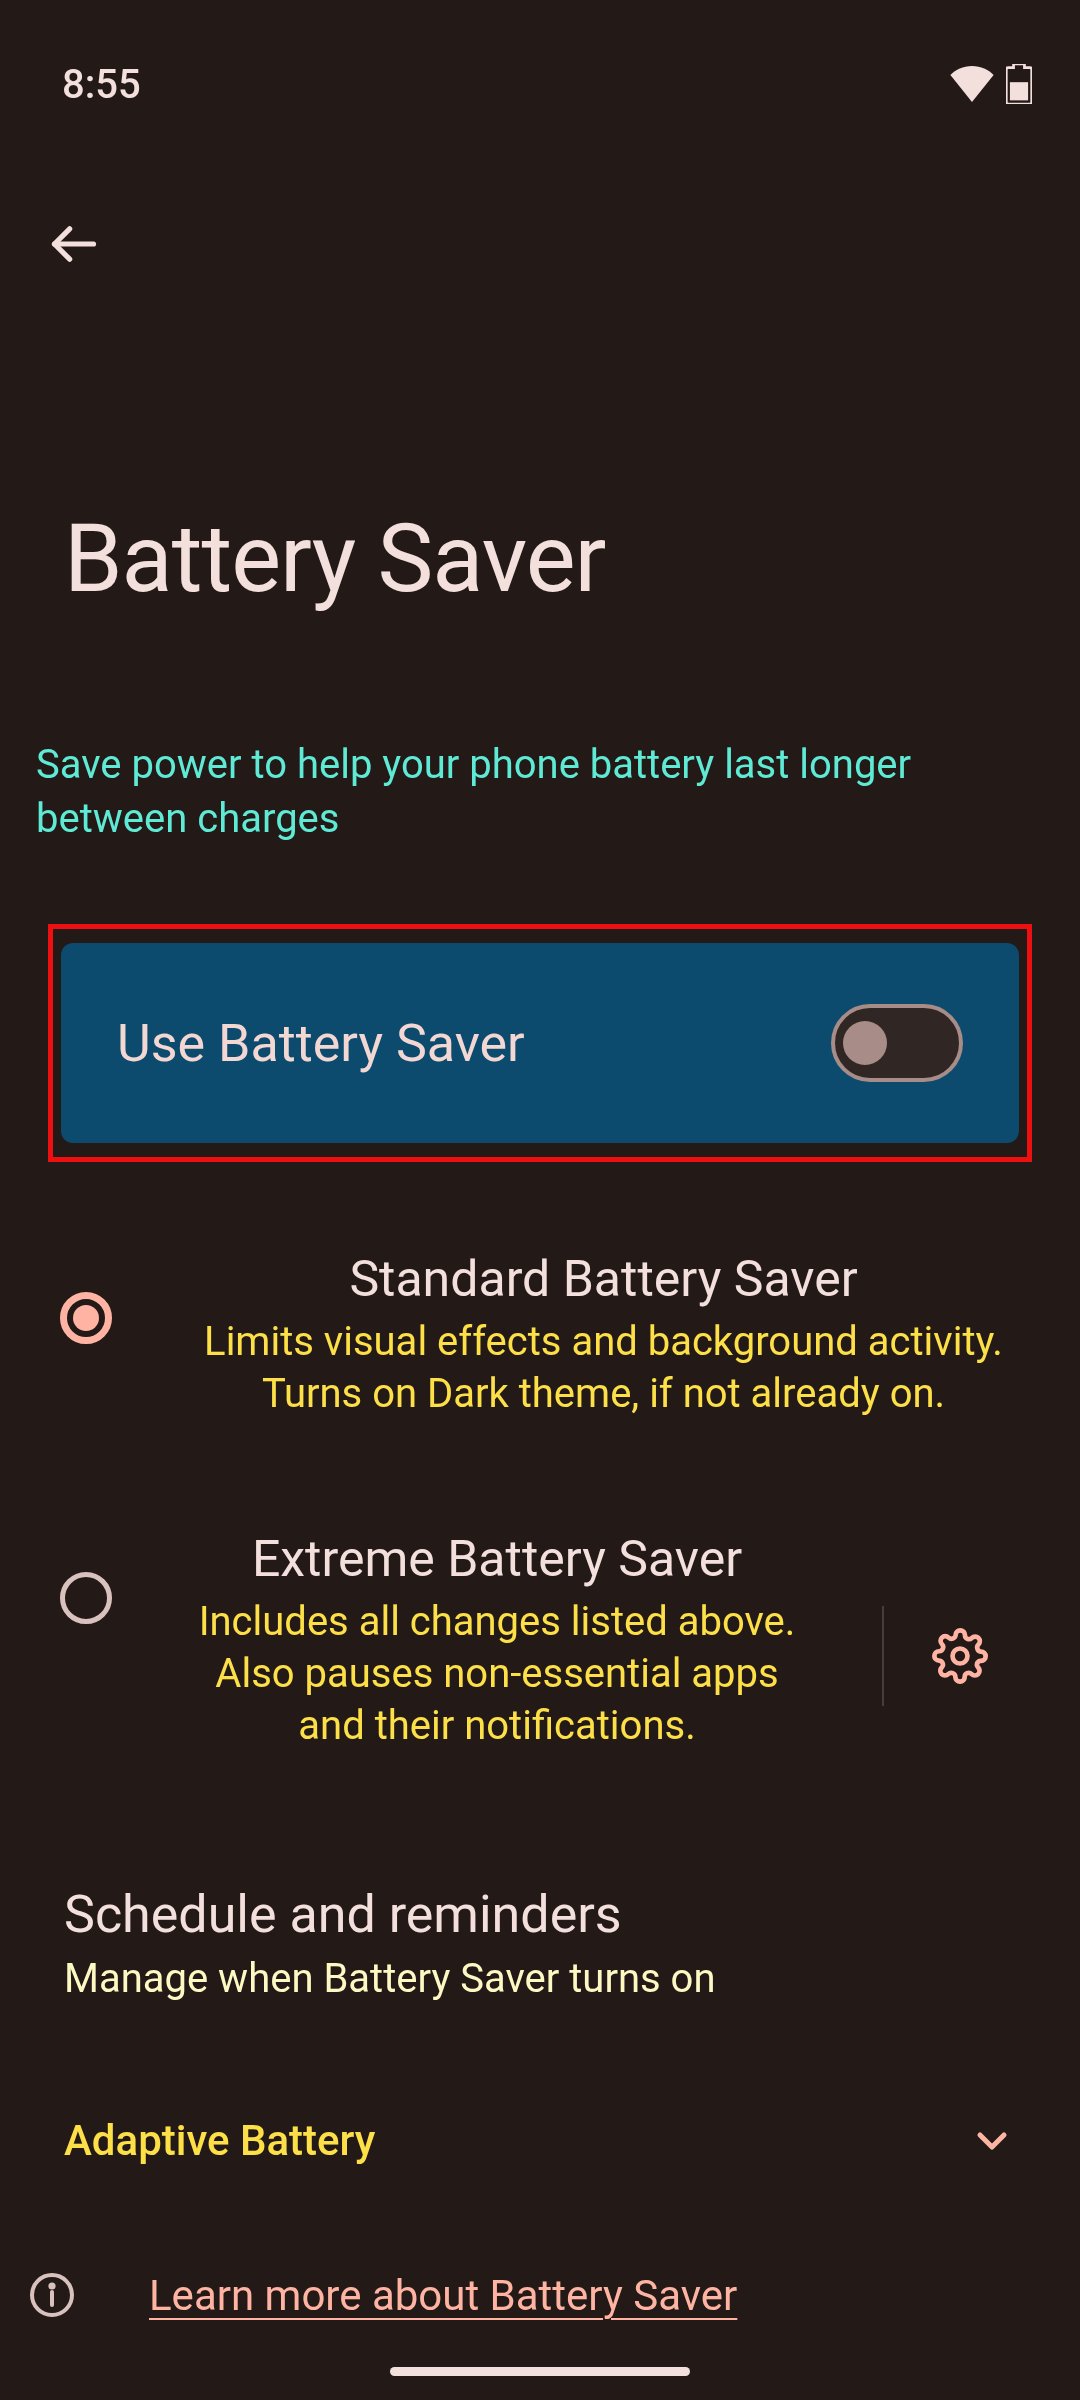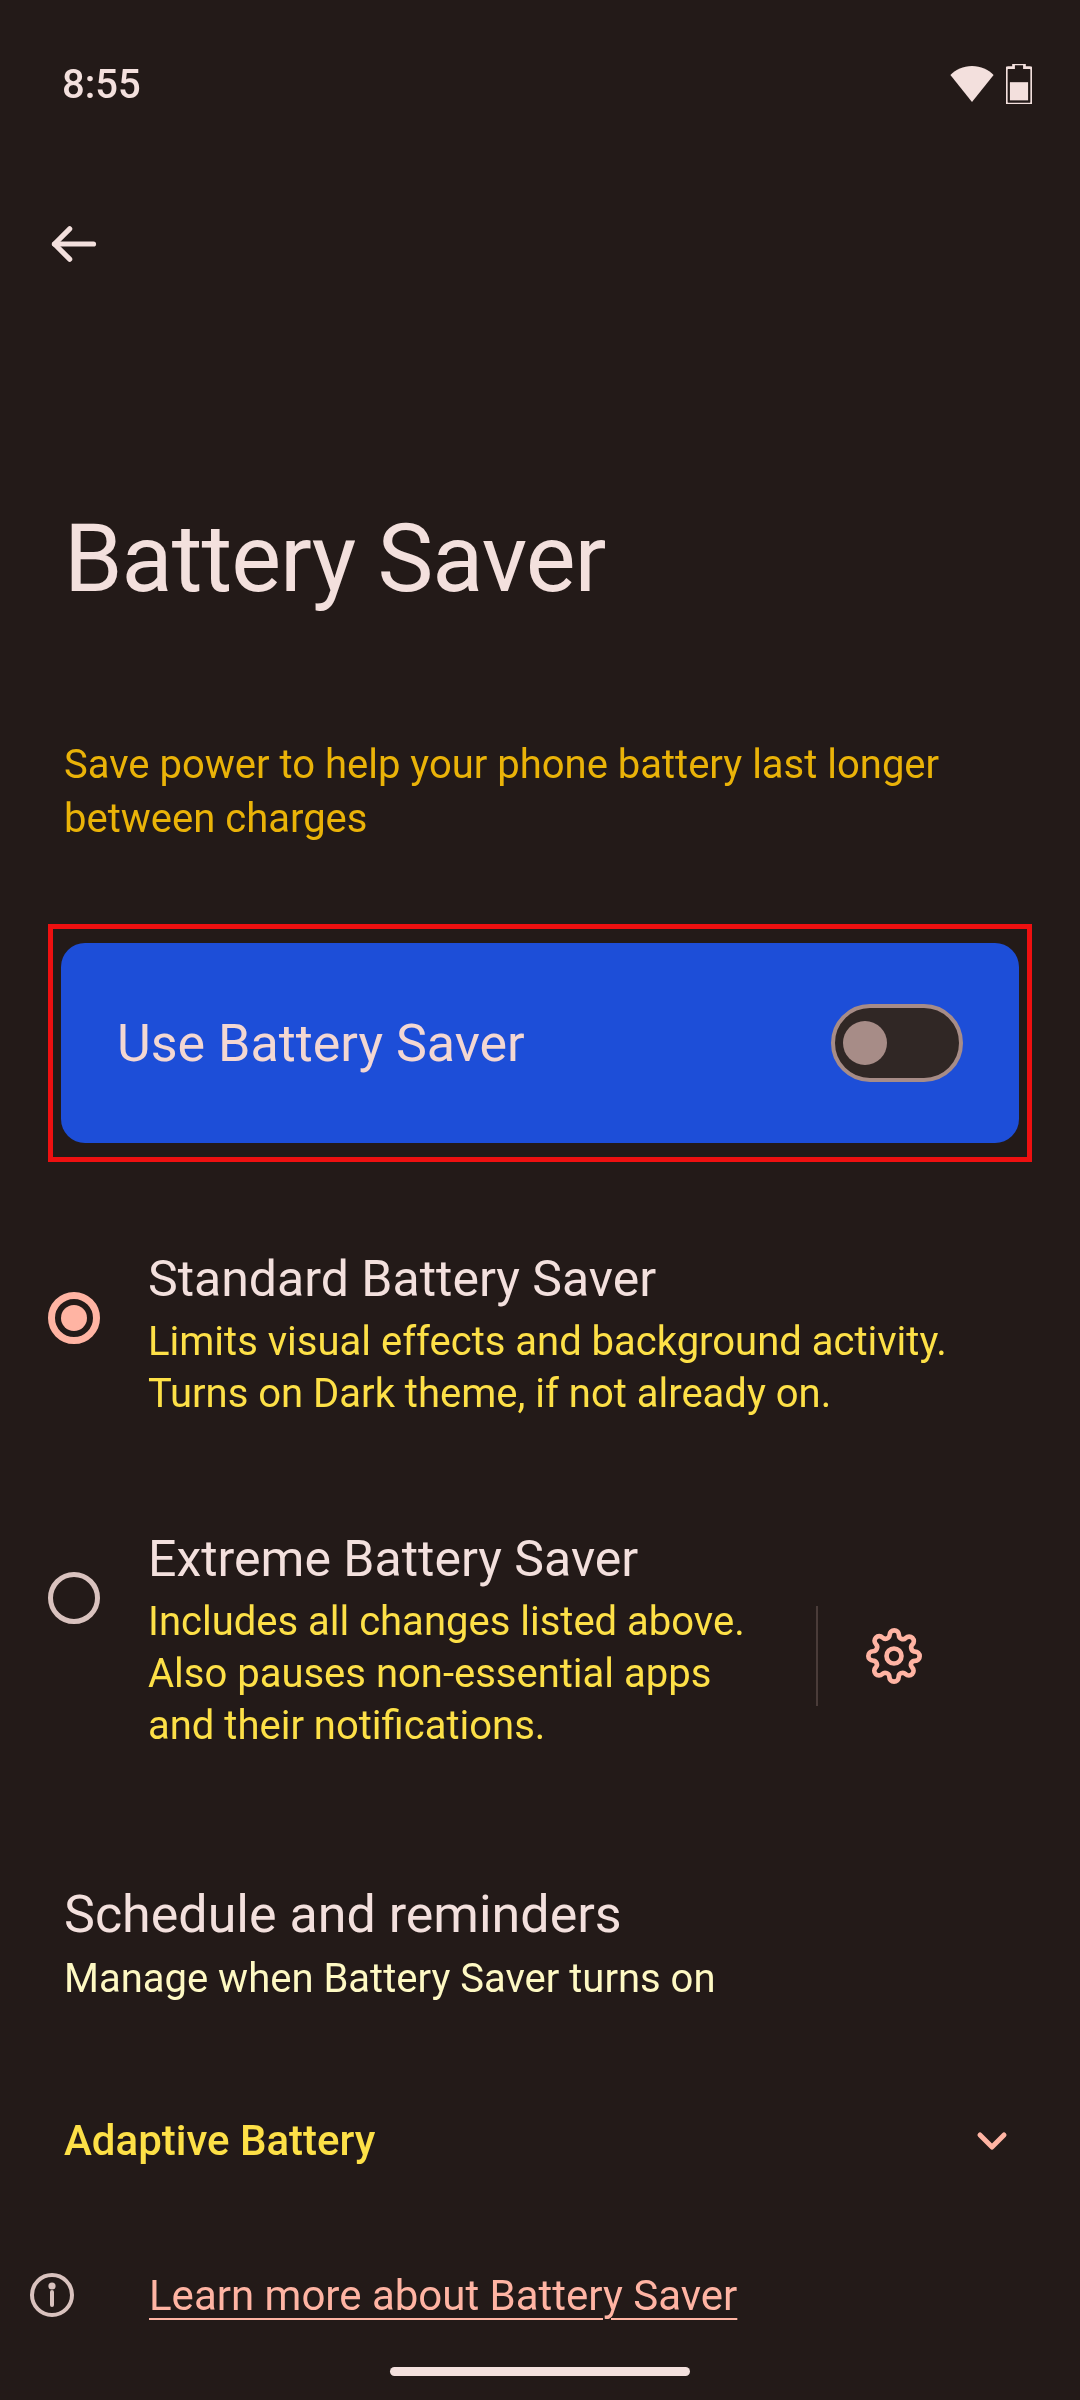--- a/index.html
+++ b/index.html
@@ -36,34 +36,34 @@
   .header {
     padding: 230px 64px 0 64px;
   }
   .page-title {
     font-size: 94px;
     font-weight: 400;
     color: #f3e0dd;
     letter-spacing: -1px;
   }
   .page-subtitle {
-    color: #eab308;
+    color: #5eead4;
     font-size: 40px;
     line-height: 1.35;
-    padding: 124px 64px 0 64px;
+    padding: 124px 64px 0 36px;
     font-weight: 400;
   }
   .highlight-wrap {
     margin: 78px 48px 0 48px;
     border: 5px solid #ee1010;
     padding: 14px 8px 14px 8px;
   }
   .toggle-card {
-    background: #1d4ed8;
-    border-radius: 24px;
+    background: #0c4a6e;
+    border-radius: 12px;
     height: 200px;
     display: flex;
     align-items: center;
     justify-content: space-between;
     padding: 0 56px 0 56px;
   }
   .toggle-label {
     font-size: 52px;
     color: #f3d7d2;
     font-weight: 400;
@@ -79,23 +79,24 @@
     padding: 0 8px;
   }
   .switch-thumb {
     width: 44px;
     height: 44px;
     border-radius: 50%;
     background: #a78c87;
   }
   .option {
     display: flex;
-    padding: 0 48px;
+    padding: 0 60px;
     align-items: flex-start;
-    gap: 48px;
+    gap: 75px;
+    text-align: center;
   }
   .option1 { margin-top: 88px; }
   .option2 { margin-top: 110px; }
   .radio {
     width: 52px;
     height: 52px;
     border-radius: 50%;
     flex-shrink: 0;
     margin-top: 42px;
   }

